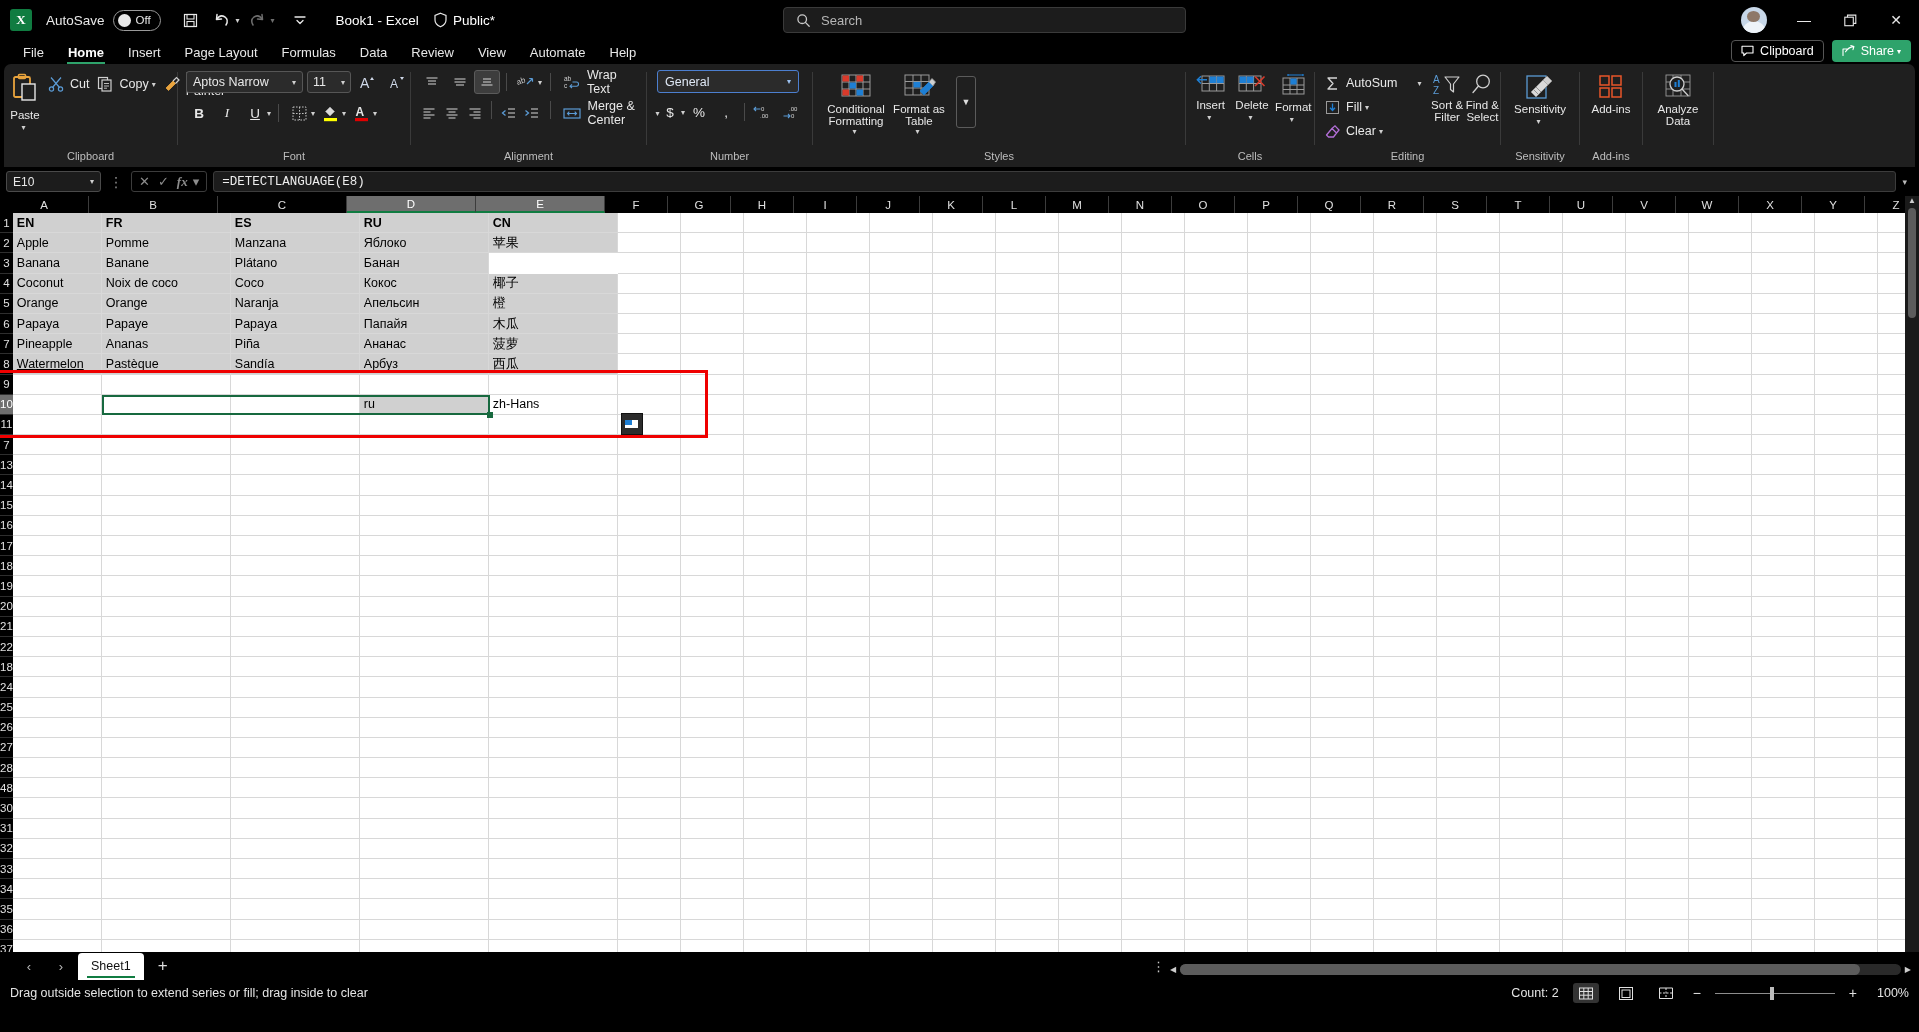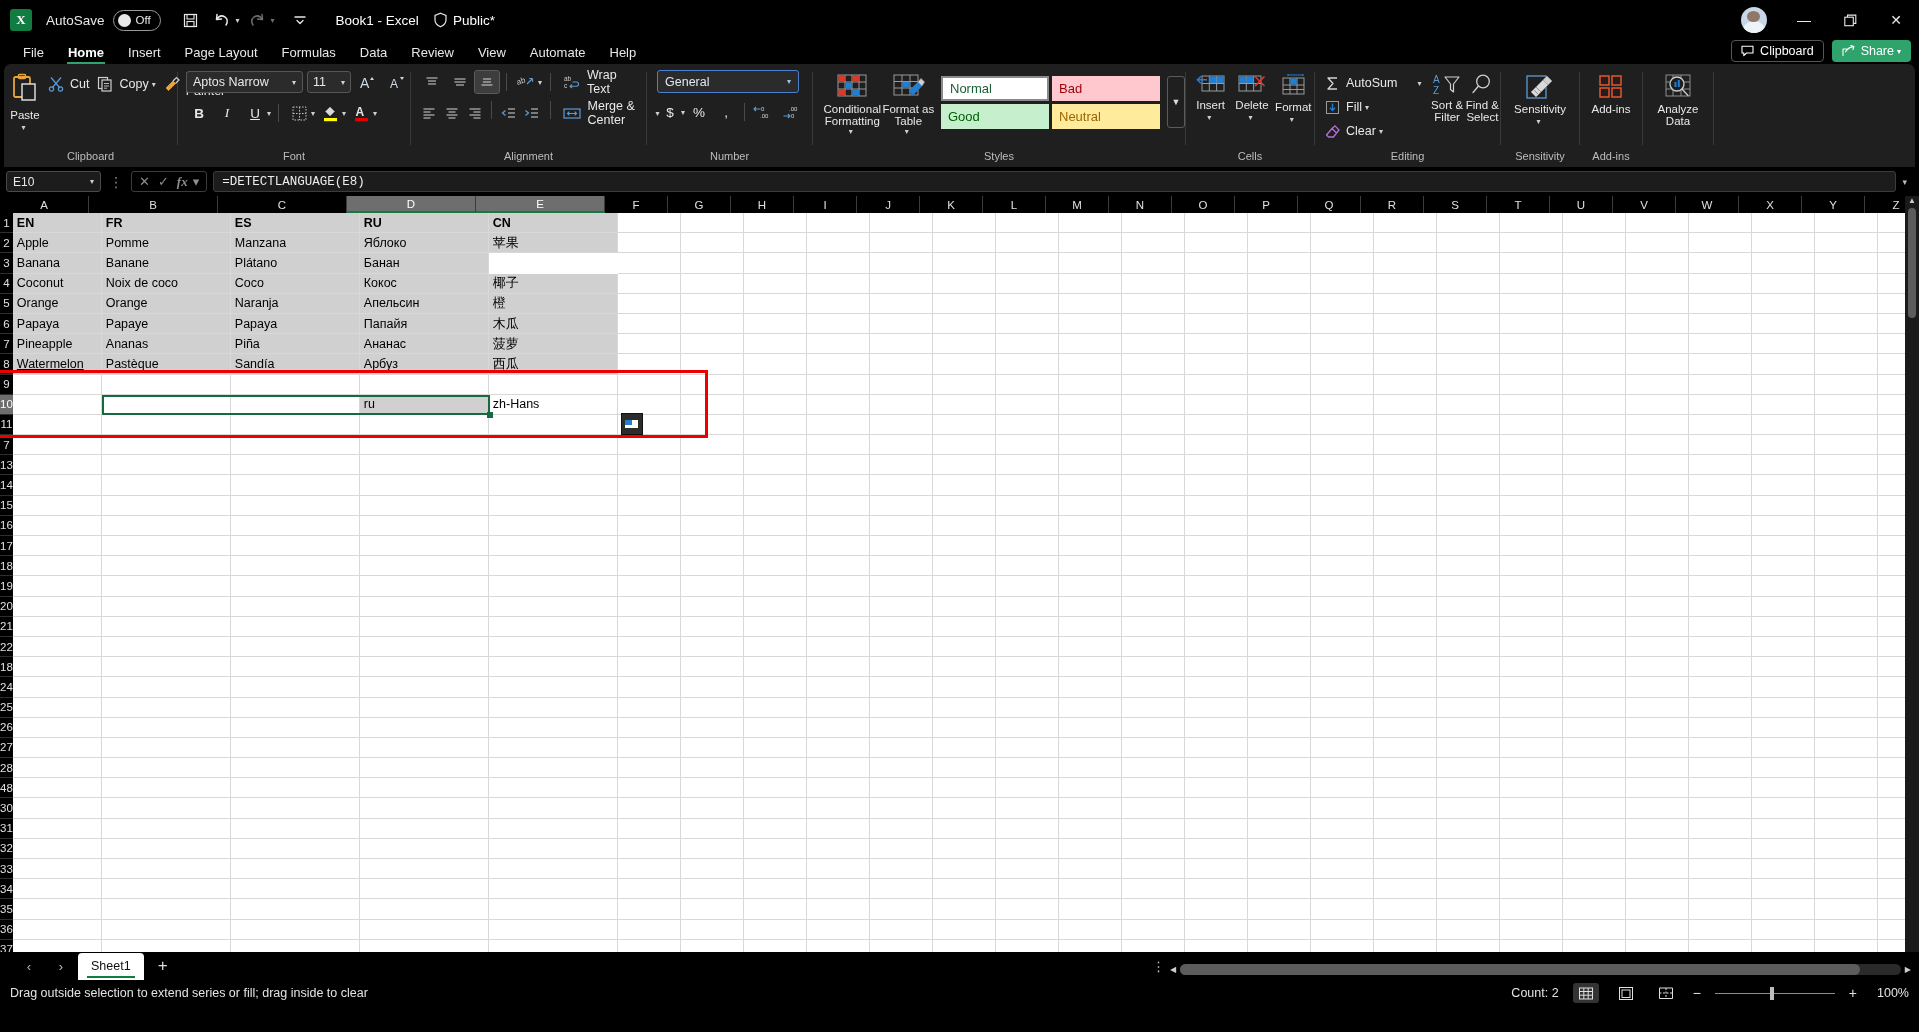--- a/index.html
+++ b/index.html
@@ -180,20 +180,27 @@
         </svg>
     </div>
   </div>
   <div class="doc-title">Book1  -  Excel</div>
   <div class="sens-chip">
     <svg width="15" height="16" viewBox="0 0 15 16">
         <path d="M7.5 1.2 L13 3.4 V8 Q13 12.4 7.5 14.8 Q2 12.4 2 8 V3.4 Z" fill="none" stroke="#e8e8e8" stroke-width="1.2"></path>
       </svg>
     <span>Public*</span>
   </div>
+  <div class="searchwrap">
+    <svg width="15" height="15" viewBox="0 0 15 15">
+        <circle cx="6.2" cy="6.2" r="4.3" fill="none" stroke="#c9c9c9" stroke-width="1.3"></circle>
+        <path d="M9.4 9.4 L13.2 13.2" stroke="#c9c9c9" stroke-width="1.3" stroke-linecap="round"></path>
+      </svg>
+    <span class="ph">Search</span>
+  </div>
   <div class="tb-right">
     <div class="avatar"></div>
     <div class="wbtn">—</div>
     <div class="wbtn">
       <svg width="13" height="13" viewBox="0 0 13 13">
           <rect x="0.8" y="3.2" width="8.5" height="8.5" fill="none" stroke="#e8e8e8" stroke-width="1.1"></rect>
           <path d="M3.5 3.2 V1.1 H11.8 V9.4 H9.4" fill="none" stroke="#e8e8e8" stroke-width="1.1"></path>
         </svg>
     </div>
     <div class="wbtn close">✕</div>
@@ -473,26 +480,20 @@
           <g stroke="#9a9a9a" stroke-width="1" fill="none">
             <rect x="3" y="2" width="24" height="20"></rect>
             <path d="M11 2 V22 M19 2 V22 M3 8.5 H27 M3 15 H27"></path>
           </g>
           <rect x="11.5" y="8.9" width="7" height="5.6" fill="#1e7fd4"></rect>
           <path d="M18 18 L27 9 L31 13 L22 22 Z" fill="#1e7fd4" stroke="#1e7fd4" stroke-width="0.7"></path>
           <path d="M27 9 L30 5.5 L33.5 9 L31 13" fill="#cfcfcf" stroke="#9a9a9a" stroke-width="0.8"></path>
         </svg>
         <div class="lbl">Format as Table</div>
         <span class="caret" style="margin-top:-2px">▾</span>
-      </div>
-      <div class="styles-gallery">
-        <div class="stylebox" style="background:#ffffff;color:#1b5e33;border:2px solid #8a8a8a">Normal</div>
-        <div class="stylebox" style="background:#ffc7ce;color:#9c0006">Bad</div>
-        <div class="stylebox" style="background:#c6efce;color:#006100">Good</div>
-        <div class="stylebox" style="background:#ffeb9c;color:#9c6500">Neutral</div>
       </div>
       <div class="gal-scroll">▼</div>
     </div>
     <div class="grp-label">Styles</div>
   </div>
   <div class="sep"></div>
 
   <div class="grp" style="width:128px">
     <div class="grp-body" style="padding-left:4px">
       <div class="bigbtn" style="width:42px">

